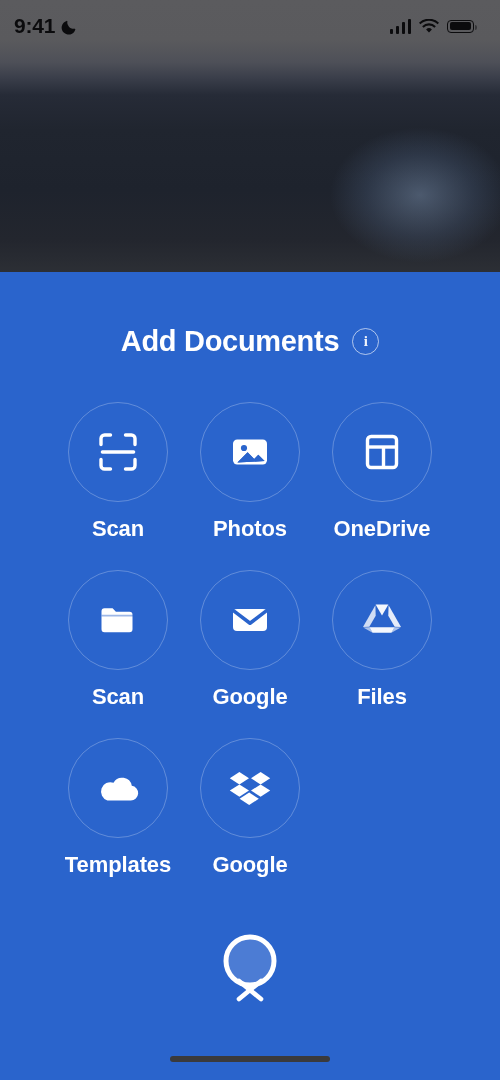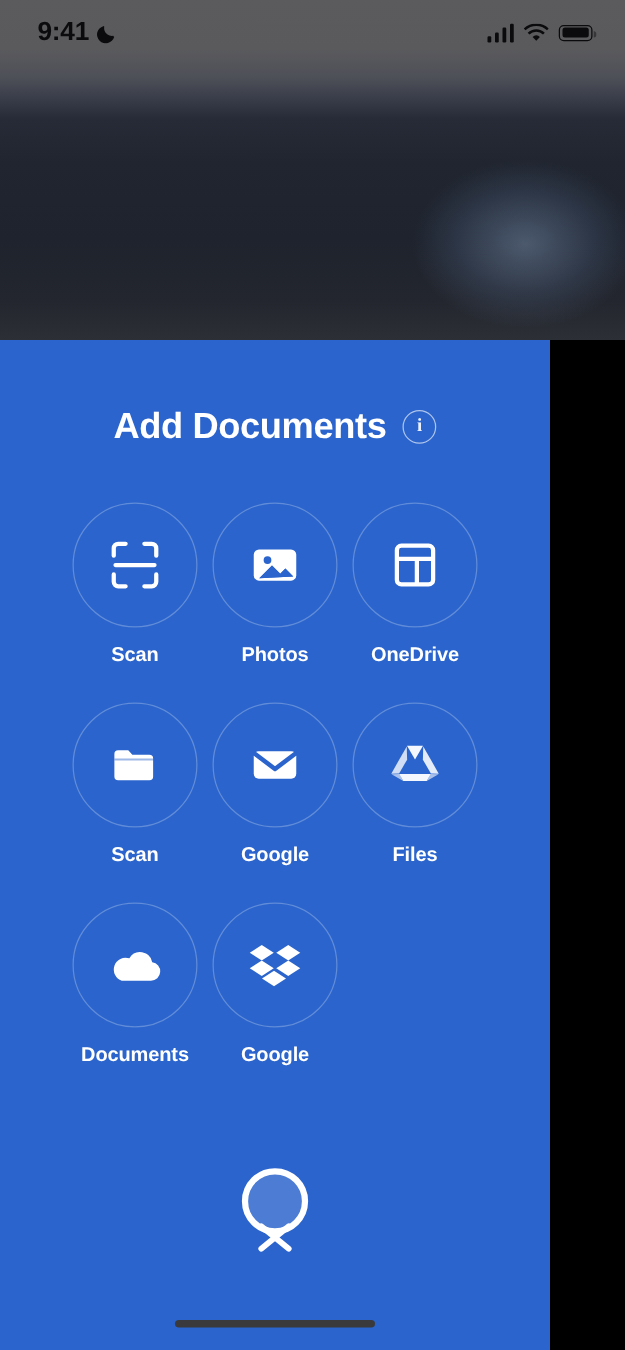--- a/index.html
+++ b/index.html
@@ -30,21 +30,21 @@
         #20252f 130px,
         #1e232d 190px,
         #23262e 240px,
         #2c2f35 272px);
   }
   #status-bar {
     position:absolute; left:0; top:0;
     width:500px; height:52px;
     display:flex; align-items:center;
     justify-content:space-between;
-    padding:0 26px 0 30px;
+    padding:0 26px 0 14px;
     z-index:5;
   }
   #status-left {
     display:flex; align-items:center; gap:6px;
   }
   #clock {
     font-size:21px; font-weight:bold; color:#0b0b0d;
     letter-spacing:-0.2px;
   }
   #moon-icon { display:block; }
@@ -66,21 +66,21 @@
     border-radius:0 2px 2px 0;
   }
   .battery span{
     display:block; height:100%; width:100%;
     background:#0b0b0d; border-radius:2px;
   }
 
   
   #sheet {
     position:absolute; left:0; top:272px;
-    width:440px; height:808px;
+    width:500px; height:808px;
     background:#2a64cc;
   }
   #sheet-header {
     display:flex; align-items:center; justify-content:center;
     gap:13px;
     margin-top:53px;
   }
   #sheet-title {
     font-size:29px; font-weight:bold; color:#ffffff;
     letter-spacing:-0.3px;
@@ -108,21 +108,21 @@
     display:flex; flex-direction:column;
     align-items:center;
   }
   .tile-circle {
     width:100px; height:100px; border-radius:50%;
     border:1.6px solid rgba(255,255,255,0.26);
     display:flex; align-items:center; justify-content:center;
   }
   .tile-label {
     margin-top:14px;
-    font-size:16px; font-weight:bold; color:#ffffff;
+    font-size:22px; font-weight:bold; color:#ffffff;
     letter-spacing:-0.1px;
   }
 
   
   #close-button {
     position:absolute; left:0; right:0; top:655px;
     display:flex; justify-content:center;
   }
 
   
@@ -247,21 +247,21 @@
         </div>
         <div class="tile-label">Files</div>
       </div>
 
       <div class="tile">
         <div class="tile-circle">
           <svg width="44" height="34" viewBox="0 0 44 34">
             <path d="M11.4 29.5h23.4a7.4 7.4 0 0 0 1-14.73 9.9 9.9 0 0 0-18.3-3.1 8 8 0 0 0-6.1 17.83z" fill="#ffffff"></path>
           </svg>
         </div>
-        <div class="tile-label">Documents</div>
+        <div class="tile-label">Templates</div>
       </div>
 
 
       <div class="tile">
         <div class="tile-circle">
           <svg width="44" height="40" viewBox="0 0 44 40">
             <path d="M11.4 4 1.8 10.2l9.6 6.2 9.6-6.2z" fill="#ffffff"></path>
             <path d="M32.6 4 23 10.2l9.6 6.2 9.6-6.2z" fill="#ffffff"></path>
             <path d="M1.8 22.6 11.4 16.4 21 22.6l-9.6 6.2z" fill="#ffffff"></path>
             <path d="M23 22.6l9.6-6.2 9.6 6.2-9.6 6.2z" fill="#ffffff"></path>

